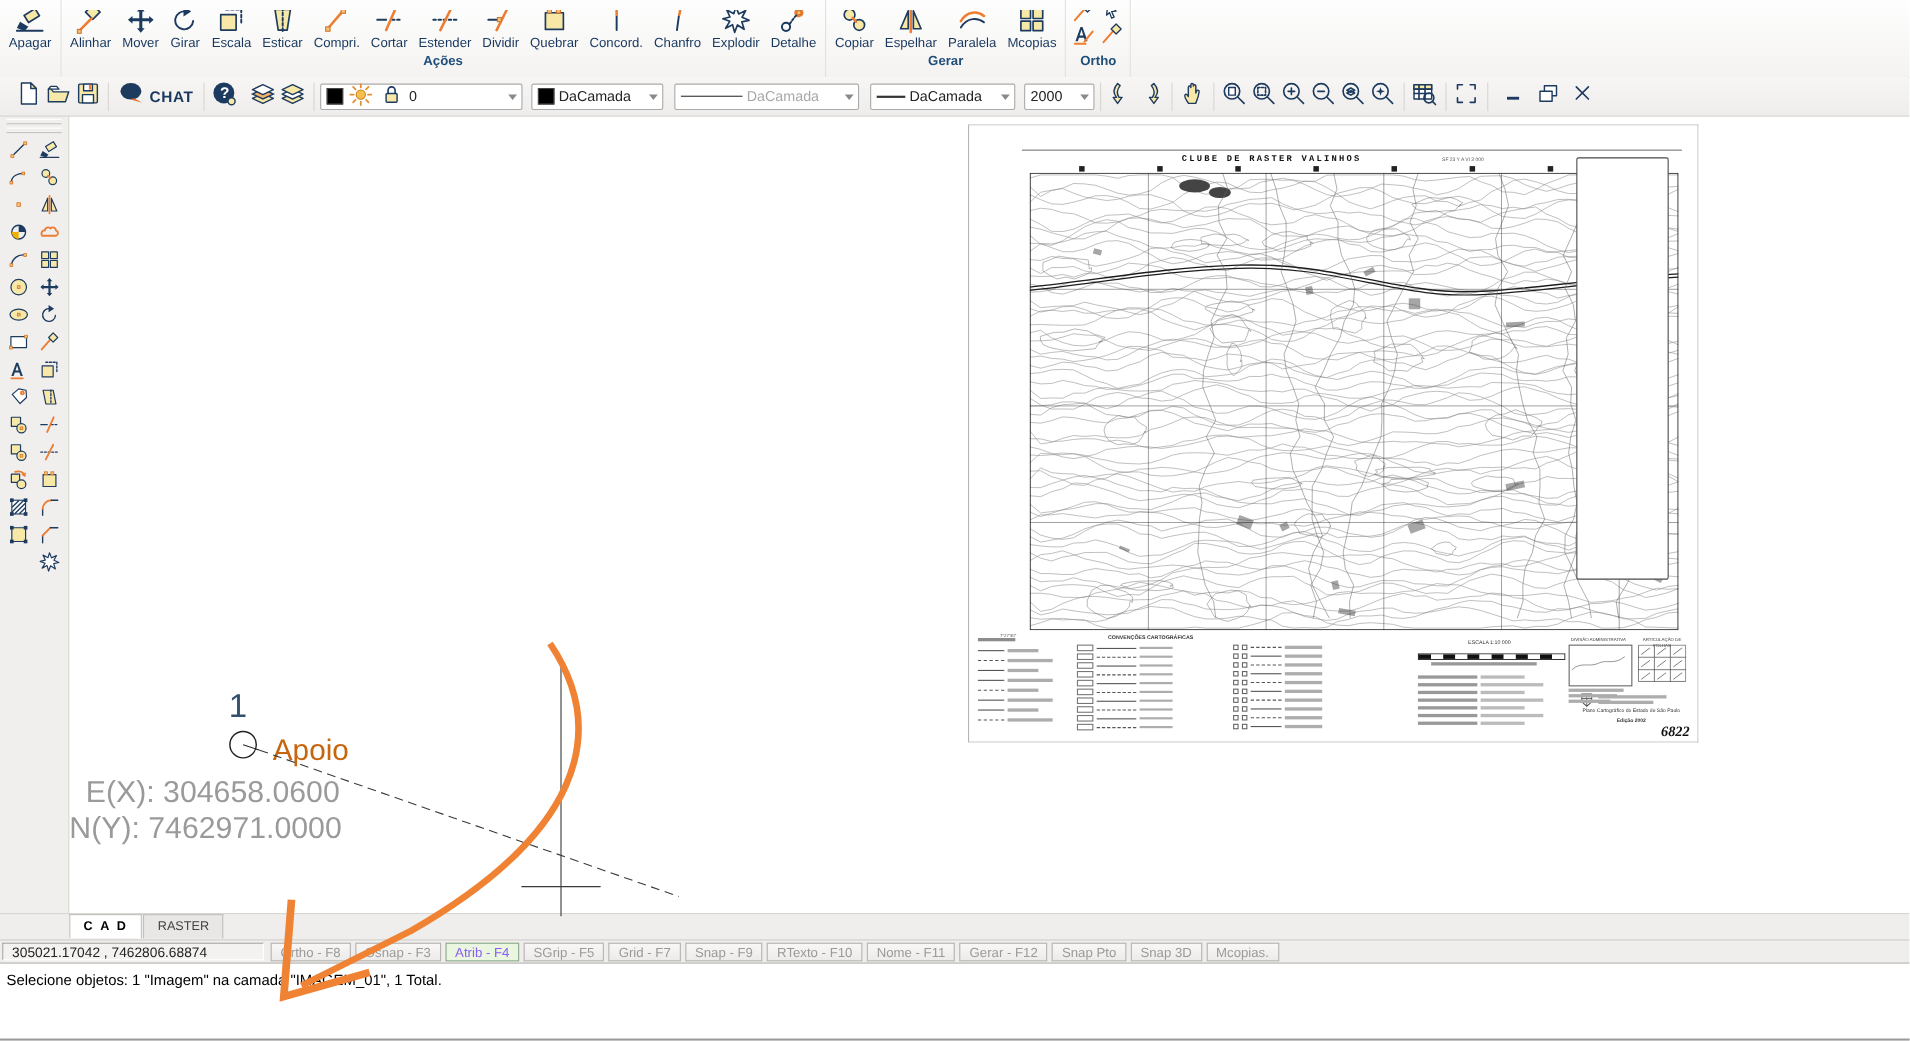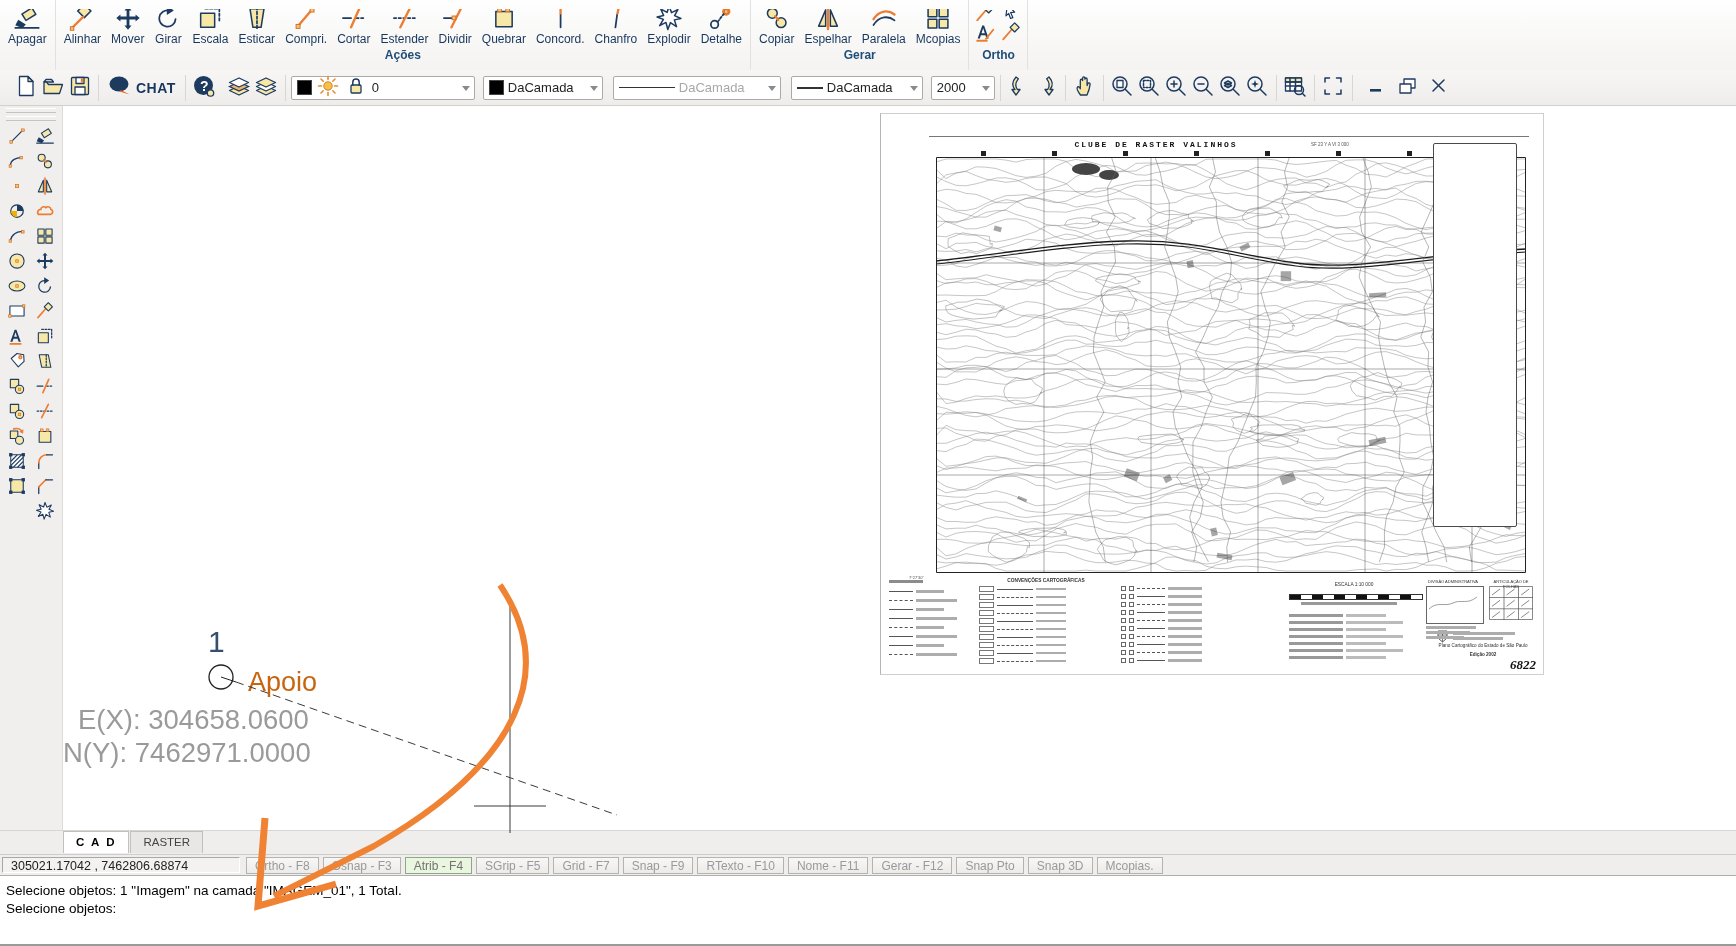--- a/index.html
+++ b/index.html
@@ -79,21 +79,21 @@
   .tab.active{background:#fff;font-weight:bold;color:#000;letter-spacing:2px}
   
   #statusbar{position:absolute;left:0;top:854px;width:100%;height:21px;background:#efeeec;
              border-top:1px solid #cfcdca;display:flex;align-items:center;z-index:5}
   #coordbox{position:absolute;left:2px;top:2px;width:238px;height:16px;line-height:16px;
             border:1px solid #a9a7a4;border-bottom-color:#fff;border-right-color:#fff;
             background:#f3f2f0;font-size:12.5px;color:#222;padding-left:8px;box-sizing:border-box}
   #toggles{position:absolute;left:246px;top:2px;display:flex;gap:4px}
   .tgl{height:17px;line-height:16px;padding:0 8px;font-size:12px;color:#9a9a9a;
        border:1px solid #b5b3b0;background:linear-gradient(#f8f7f6,#ecebe9);white-space:nowrap;box-sizing:border-box}
-  .tgl.active{color:#737373;background:#eaf6df;border-color:#8aa88a}
+  .tgl.active{color:#8b5cf6;background:#eaf6df;border-color:#8aa88a}
   
   #command{position:absolute;left:0;top:875px;width:100%;height:69px;background:#fff;
            border-top:1px solid #b0aeab;font-size:13.5px;color:#000;padding:6px 0 0 6px;box-sizing:border-box;z-index:5}
   #command .cline{line-height:18px;white-space:pre}
   #command .prompt{font-weight:bold}
   
   #overlay{position:absolute;left:0;top:0;width:1736px;height:946px;z-index:50;pointer-events:none}
 </style>
 </head>
 <body>
@@ -1136,21 +1136,20 @@
       <div class="tgl">Nome - F11</div>
       <div class="tgl">Gerar - F12</div>
       <div class="tgl">Snap Pto</div>
       <div class="tgl">Snap 3D</div>
       <div class="tgl">Mcopias.</div>
     </div>
 </div>
 
 <div id="command">
     <div class="cline">Selecione objetos: 1 "Imagem" na camada "IMAGEM_01", 1 Total.</div>
-    <div class="cline">Selecione objetos:</div>
   </div>
 
 <svg id="overlay" viewBox="0 0 1736 946">
   <text x="208" y="652" font-size="30" fill="#35506e">1</text>
   <circle cx="221" cy="677" r="12" fill="none" stroke="#222" stroke-width="1.3"></circle>
   <line x1="221" y1="677" x2="236" y2="682" stroke="#222" stroke-width="1"></line>
   <text x="248" y="691" font-size="27" fill="#c8650f">Apoio</text>
   <text x="78" y="729" font-size="27.5" fill="#9a9a9a">E(X): 304658.0600</text>
   <text x="63" y="762" font-size="27.5" fill="#9a9a9a">N(Y): 7462971.0000</text>
   <line x1="236" y1="682" x2="617" y2="815" stroke="#3a3a3a" stroke-width="1" stroke-dasharray="8 5"></line>

